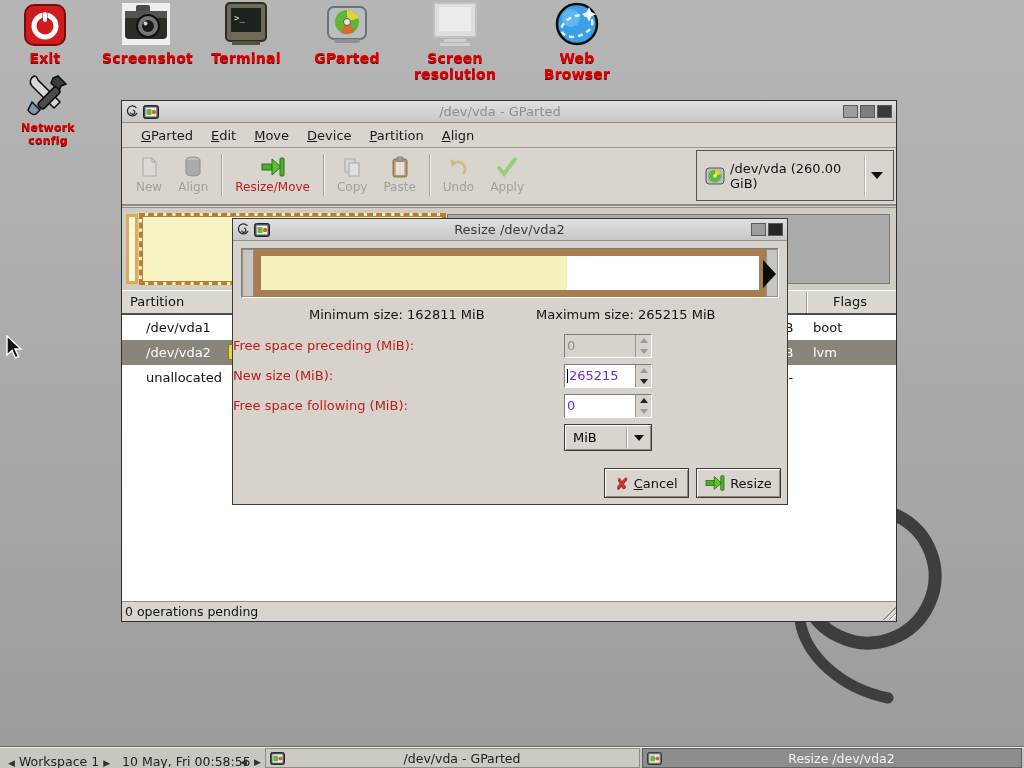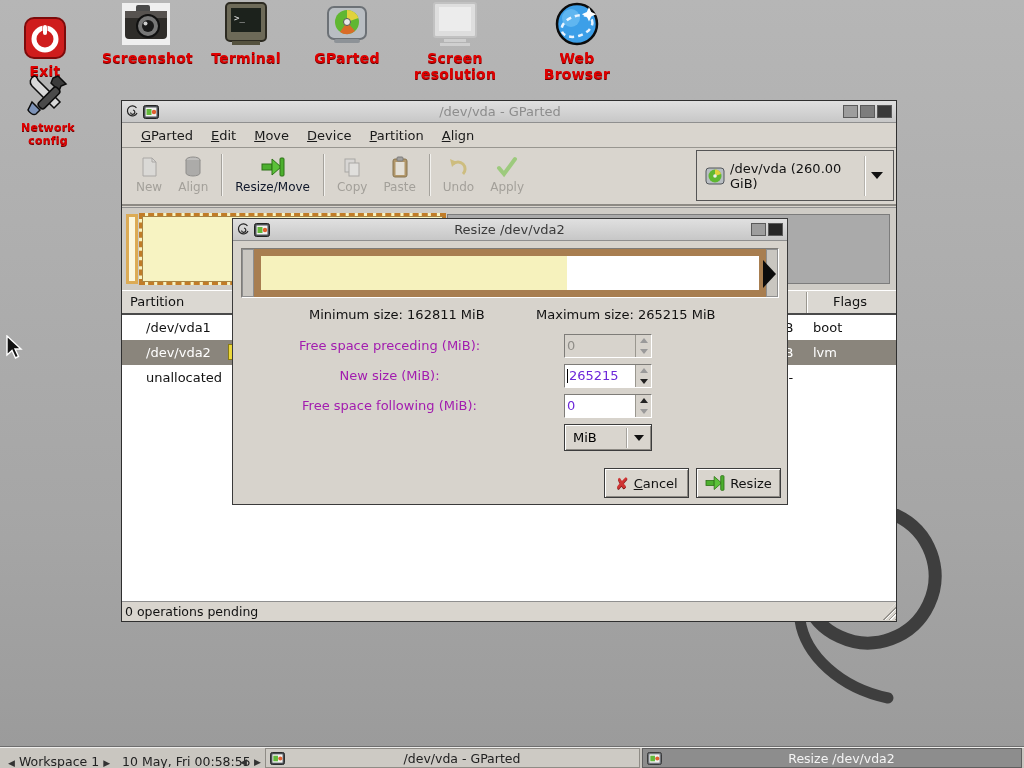--- a/index.html
+++ b/index.html
@@ -35,21 +35,21 @@
   
   #mainwin { left:121px; top:100px; width:776px; height:522px; z-index:2; }
   #mainwin .ttl { color:#8d8d8d; }
   .menubar { height:25px; display:flex; align-items:center; padding-left:10px;
              border-bottom:1px solid #989690; background:#d9d5ce; }
   .menuitem { display:inline-block; font-size:13px; color:#1a1a1a; padding:3px 9px; }
   .toolbar { height:58px; display:flex; align-items:flex-start; padding:3px 0 0 6px;
              border-bottom:2px solid #8d8a84; background:#d9d5ce; position:relative; }
   .tool { display:flex; flex-direction:column; align-items:center; padding:3px 8px;
           font-size:12px; color:#a3a09a; }
-  .tool.on { color:#0f172a; }
+  .tool.on { color:#b91c1c; }
   .tool .tic { height:26px; display:flex; align-items:center; }
   .tsep { width:1px; height:42px; background:#a5a29c; margin:3px 5px 0 5px;
           box-shadow:1px 0 0 #f2f1ee; }
   .devsel { position:absolute; right:2px; top:2px; width:198px; height:51px;
             border:1px solid #555; background:#d9d5ce; display:flex; align-items:center;
             padding:0 4px 0 8px; font-size:13px; color:#111; }
   .devsel .dsep { width:1px; height:40px; background:#b5b2ac; margin-left:6px;
                   box-shadow:1px 0 0 #fff; }
   .devarrow { width:0; height:0; border-left:6px solid transparent;
               border-right:6px solid transparent; border-top:7px solid #111; margin:0 6px; }
@@ -93,22 +93,22 @@
   .sliderframe { position:absolute; left:8px; top:29px; width:538px; height:50px;
                  background:#cfccc6; display:flex; }
   .shandle { width:12px; height:100%; background:#c9c6c0; border:1px solid #8f8f8f; }
   .sbody { flex:1; border:7px solid #a87e50; background:#fff; display:flex; }
   .sused { height:100%; background:#f6f2bd; }
   .rtri { position:absolute; right:2px; top:11px; width:0; height:0;
           border-top:14px solid transparent; border-bottom:14px solid transparent;
           border-left:13px solid #0c0c0c; }
   .mm { position:absolute; top:88px; font-size:13px; color:#111; }
   .frow { position:absolute; left:0; width:554px; height:24px; }
-  .flabel { position:absolute; left:0; width:313px; text-align:center; font-size:13px;
-            color:#a21caf; line-height:24px; }
+  .flabel { position:absolute; left:0; width:313px; text-align:left; font-size:13px;
+            color:#b91c1c; line-height:24px; }
   .field { position:absolute; left:331px; width:88px; height:24px; background:#fff;
            display:flex; }
   .field .val { flex:1; font-size:13px; line-height:22px; padding-left:2px; color:#6d28d9;
                 display:flex; align-items:center; }
   .field.dis { background:#d7d3cc; }
   .field.dis .val { color:#8f8d88; }
   .caret { display:inline-block; width:1px; height:14px; background:#000; margin-right:1px; }
   .spin { width:16px; display:flex; flex-direction:column; border-left:1px solid #9a978f; }
   .spin div { flex:1; background:#d7d3cc; display:flex; align-items:center; justify-content:center; }
   .au { width:0;height:0;border-left:4px solid transparent;border-right:4px solid transparent;
@@ -143,21 +143,21 @@
   #cursor { position:absolute; left:6px; top:335px; z-index:9; }
 </style>
 </head>
 <body>
 
 <svg id="swirl" width="200" height="240" viewBox="0 0 200 240">
   <circle cx="98" cy="96" r="67" fill="none" stroke="#3e3e3e" stroke-width="13" stroke-linecap="round" stroke-dasharray="330 90" transform="rotate(-65 98 96)"></circle>
   <path d="M30 140 C 35 175, 70 208, 118 218" fill="none" stroke="#3e3e3e" stroke-width="11" stroke-linecap="round"></path>
 </svg>
 
-<div class="dicon" style="left:10px;top:16px;width:70px;">
+<div class="dicon" style="left:10px;top:3px;width:70px;">
   <svg class="ig" width="44" height="44" viewBox="0 0 44 44">
     <rect x="2" y="2" width="40" height="40" rx="9" fill="#cf1d1d" stroke="#7c0b0b" stroke-width="2"></rect>
     <circle cx="22" cy="23" r="11" fill="none" stroke="#fff" stroke-width="5"></circle>
     <rect x="19.5" y="7" width="5" height="12" fill="#cf1d1d"></rect>
     <rect x="20" y="9" width="4" height="10" rx="2" fill="#fff"></rect>
   </svg>
   <span class="dlabel">Exit</span>
 </div>
 
 <div class="dicon" style="left:102px;top:1px;width:88px;">

